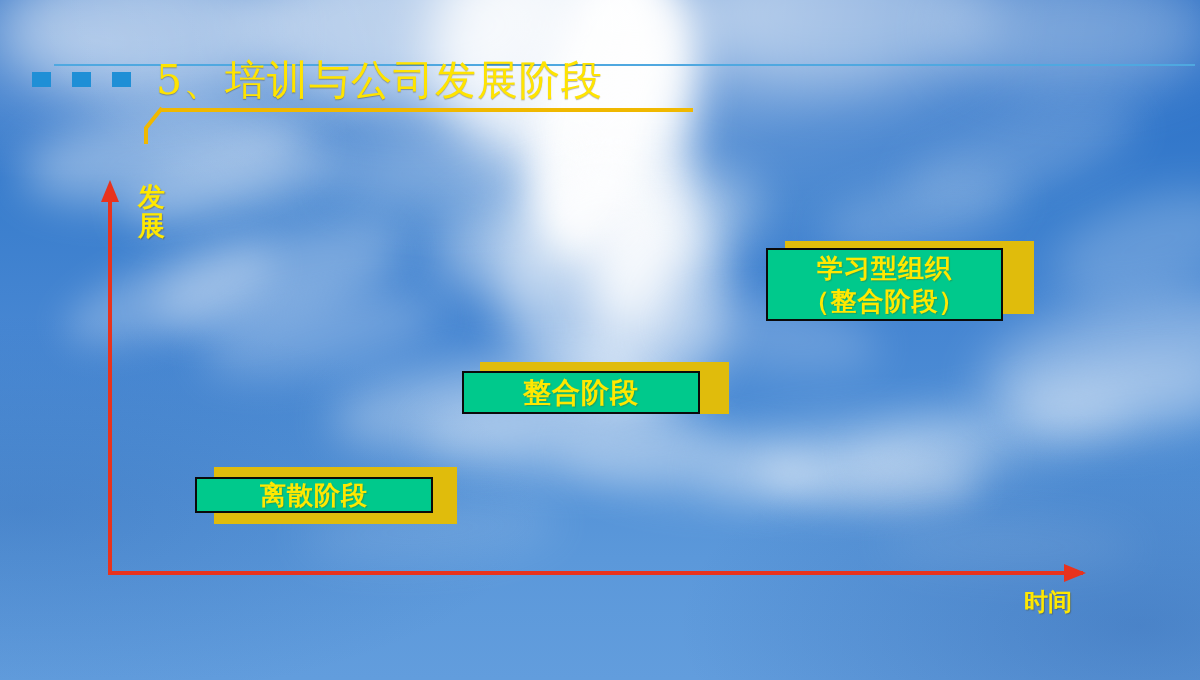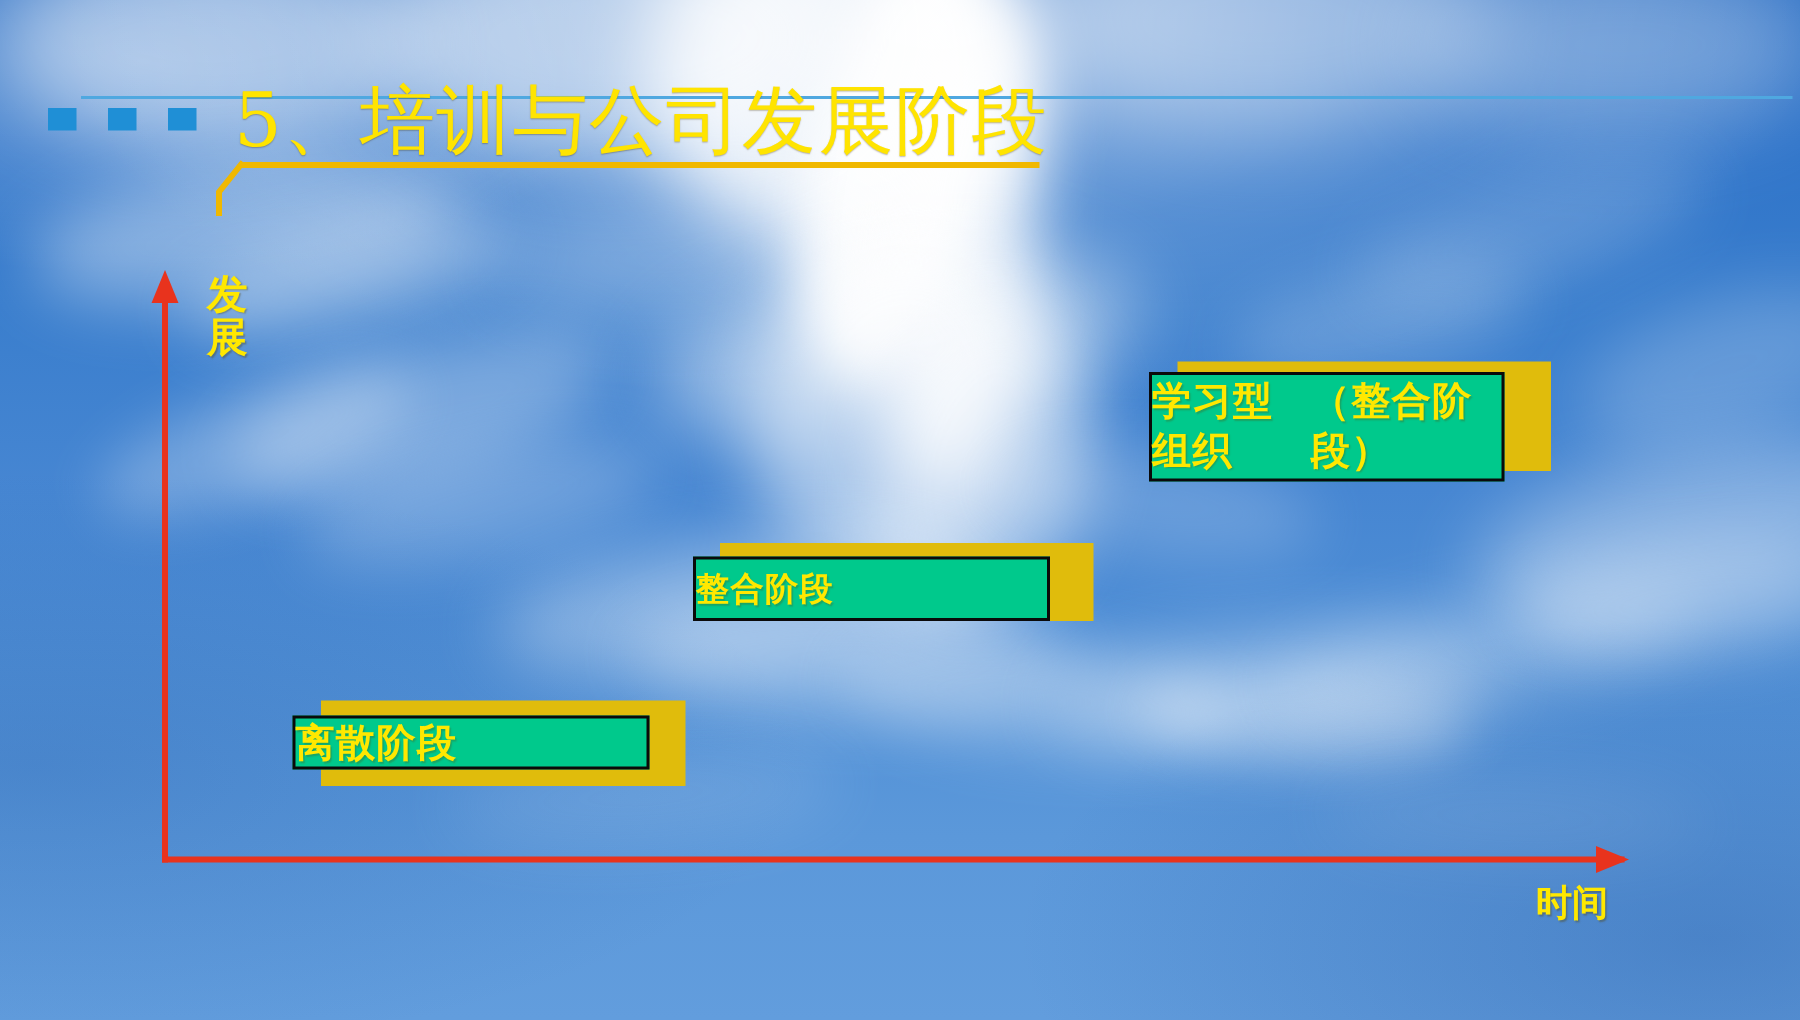--- a/index.html
+++ b/index.html
@@ -65,21 +65,21 @@
   }
   .sq1 { left: 32px; }
   .sq2 { left: 72px; }
   .sq3 { left: 112px; }
 
   .slide-title {
     position: absolute;
     left: 156px;
     top: 54px;
     font-family: "DejaVu Serif", "Liberation Serif", serif;
-    font-size: 50px;
+    font-size: 41px;
     font-weight: 400;
     color: #ffe400;
     letter-spacing: 1px;
     white-space: nowrap;
     line-height: 52px;
     text-shadow: 0 1px 1px rgba(60,40,0,0.35);
   }
 
   .title-underline {
     position: absolute;
@@ -163,37 +163,37 @@
   .stage .shadow {
     position: absolute;
     background: #e0bc0c;
   }
   .stage .box {
     position: absolute;
     background: #00c98c;
     border: 2px solid #0a0a0a;
     box-sizing: border-box;
     display: flex;
-    flex-direction: row;
+    flex-direction: column;
     align-items: center;
-    justify-content: space-between;
+    justify-content: center;
     color: #ffe800;
     font-family: "DejaVu Sans", "Liberation Sans", sans-serif;
     font-weight: bold;
     letter-spacing: 1px;
     text-shadow: 1px 1px 1px rgba(90,70,0,0.28);
   }
 
   
   #stage-discrete .shadow { left: 19px; top: 0px; width: 243px; height: 57px; }
   #stage-discrete .box { left: 0px; top: 10px; width: 238px; height: 36px; font-size: 26px; }
 
   
   #stage-integration .shadow { left: 18px; top: 0px; width: 249px; height: 52px; }
-  #stage-integration .box { left: 0px; top: 9px; width: 238px; height: 43px; font-size: 22px; }
+  #stage-integration .box { left: 0px; top: 9px; width: 238px; height: 43px; font-size: 28px; }
 
   
   #stage-learning .shadow { left: 19px; top: 0px; width: 249px; height: 73px; }
   #stage-learning .box { left: 0px; top: 7px; width: 237px; height: 73px; font-size: 26px; line-height: 33px; }
 
   #stage-discrete { left: 195px; top: 467px; }
   #stage-integration { left: 462px; top: 362px; }
   #stage-learning { left: 766px; top: 241px; }
 </style>
 </head>

